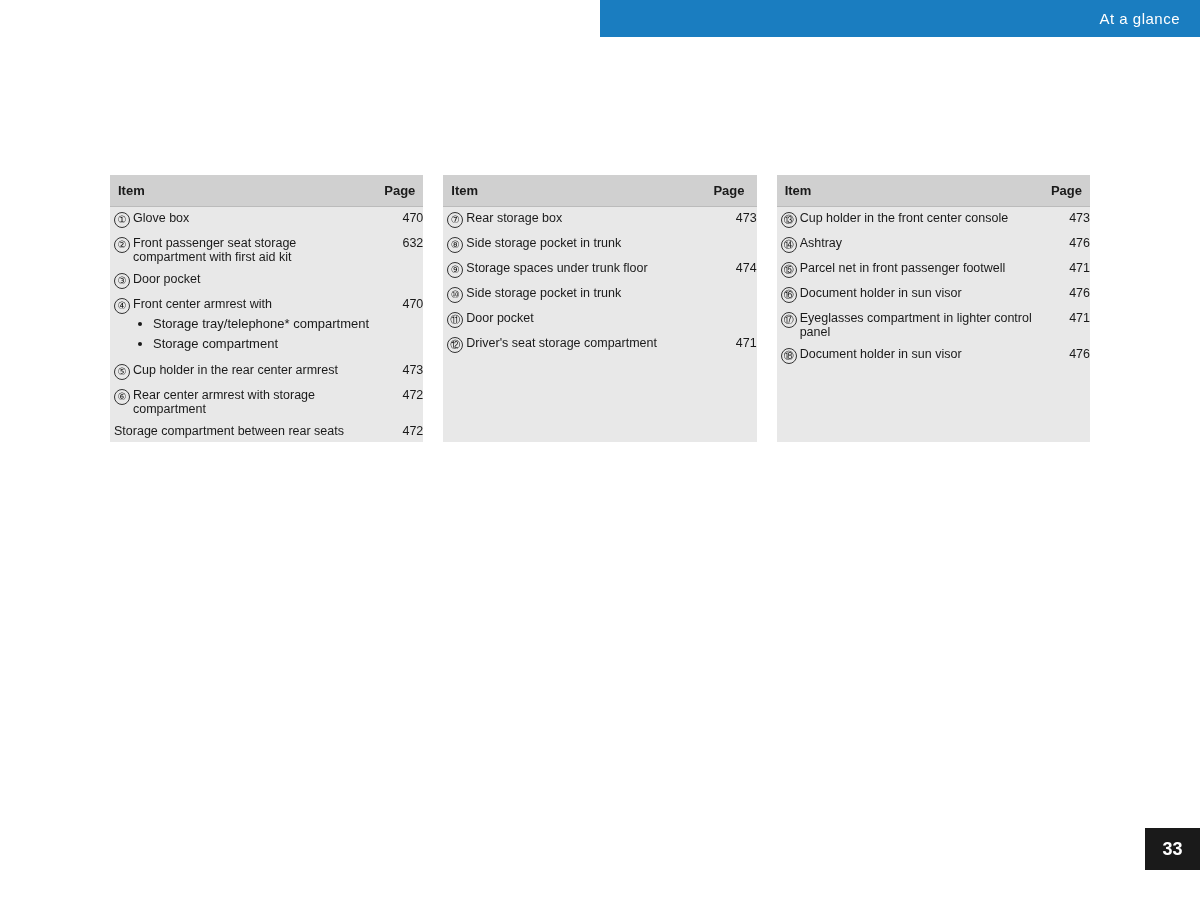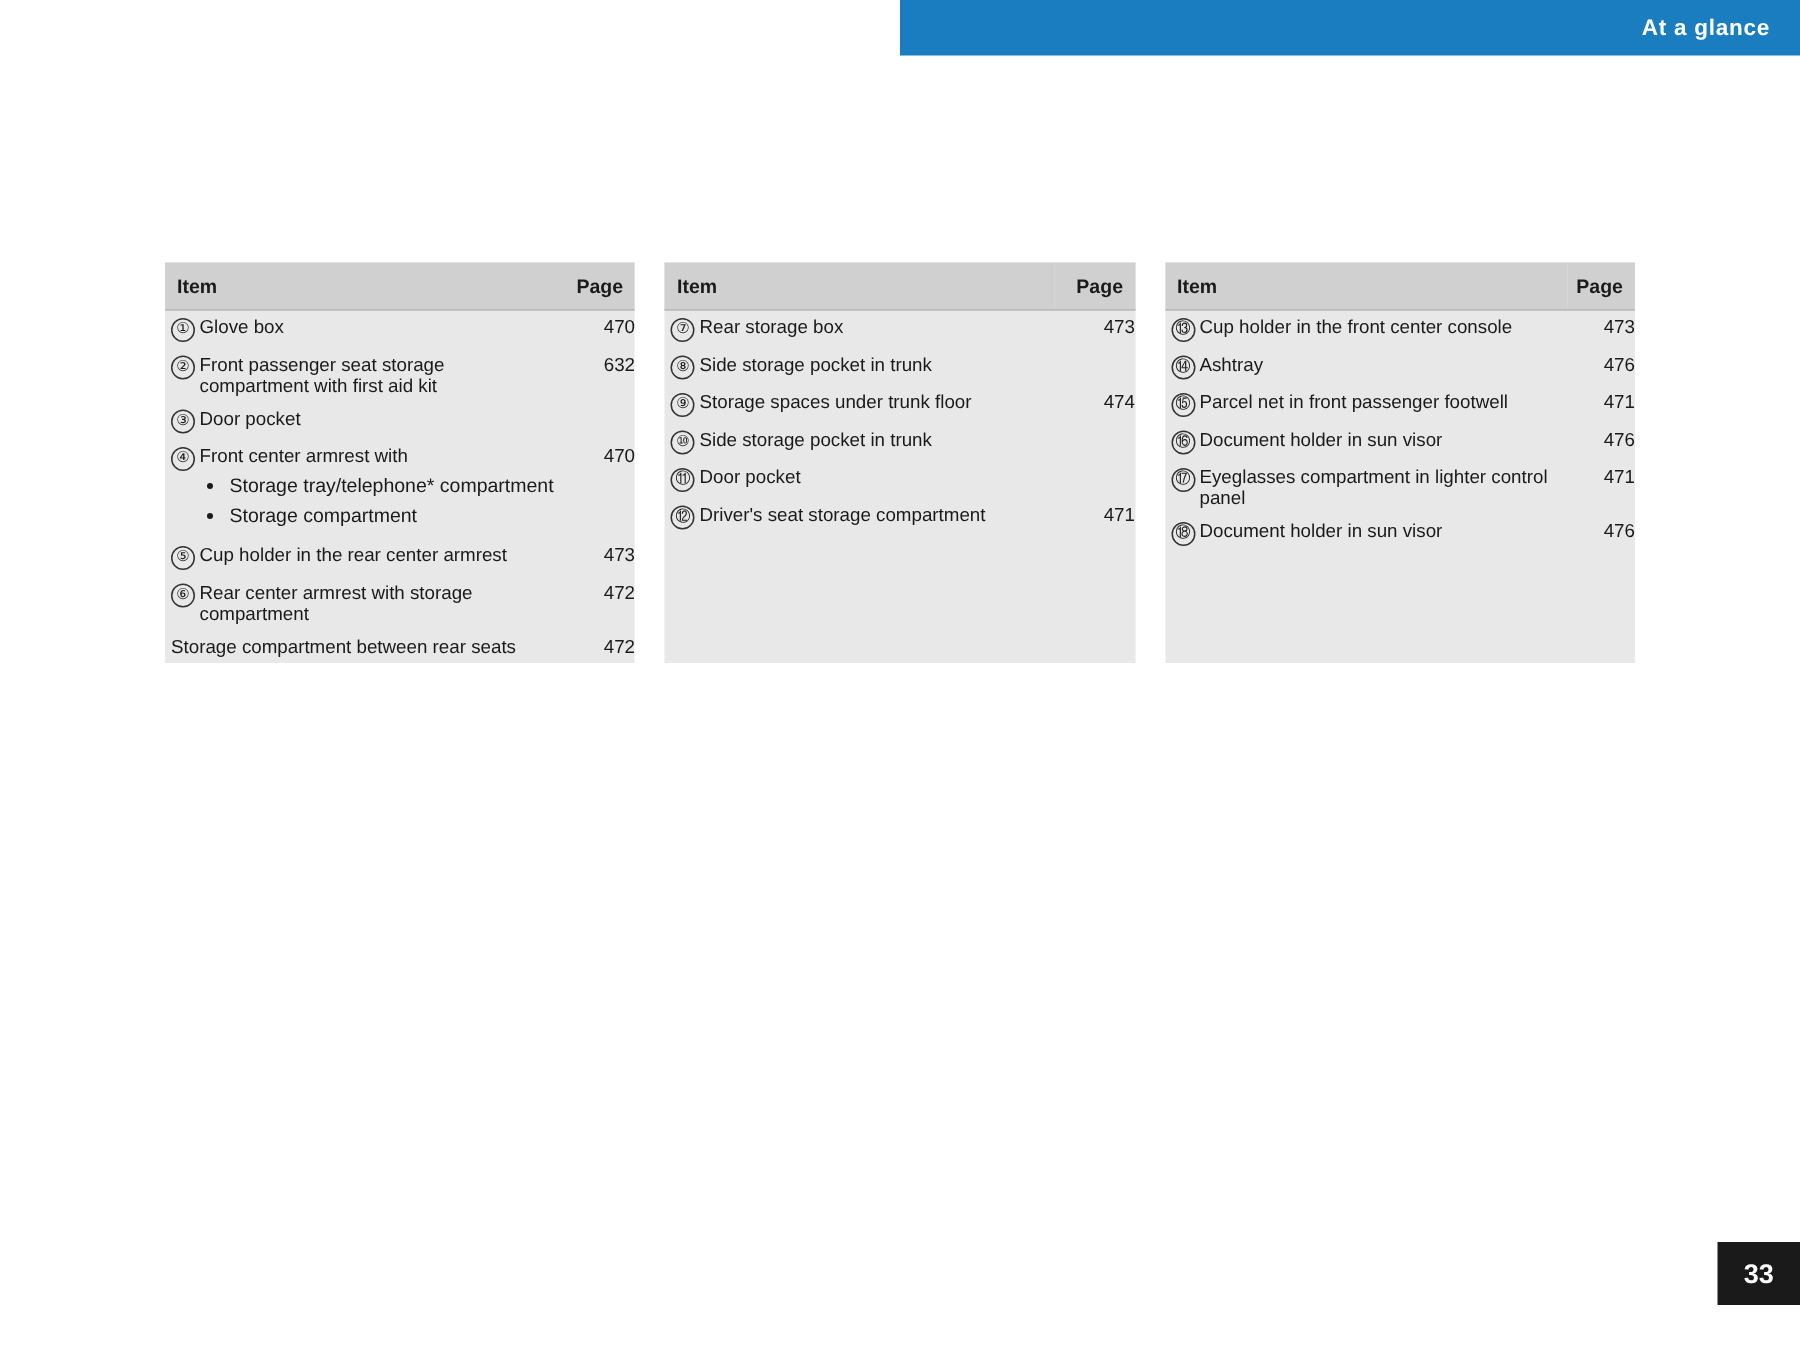--- a/index.html
+++ b/index.html
@@ -21,21 +21,21 @@
       right: 0;
       width: 600px;
     }
 
     .at-a-glance-bar {
       background: #1a7dc0;
       color: white;
       text-align: right;
       padding: 10px 20px;
       font-size: 15px;
-      font-weight: bold;
+      font-weight: normal;
       letter-spacing: 0.5px;
     }
 
     .storage-title-row {
       display: flex;
       justify-content: flex-end;
       align-items: center;
       padding: 6px 0 6px 0;
       margin-right: 0;
     }
@@ -79,21 +79,21 @@
     }
 
     thead th {
       padding: 8px 6px;
       font-weight: bold;
       font-size: 13px;
       border-bottom: 1px solid #bbb;
     }
 
     thead th.th-item { text-align: left; padding-left: 8px; }
-    thead th.th-page { text-align: right; padding-right: 8px; }
+    thead th.th-page { padding-right: 8px; }
 
     tbody tr td {
       padding: 4px 6px;
       vertical-align: top;
       font-size: 12.5px;
     }
 
     tbody tr td.td-item { padding-left: 4px; }
     tbody tr td.td-page { text-align: right; padding-right: 0; font-size: 12.5px; vertical-align: top; }
 

